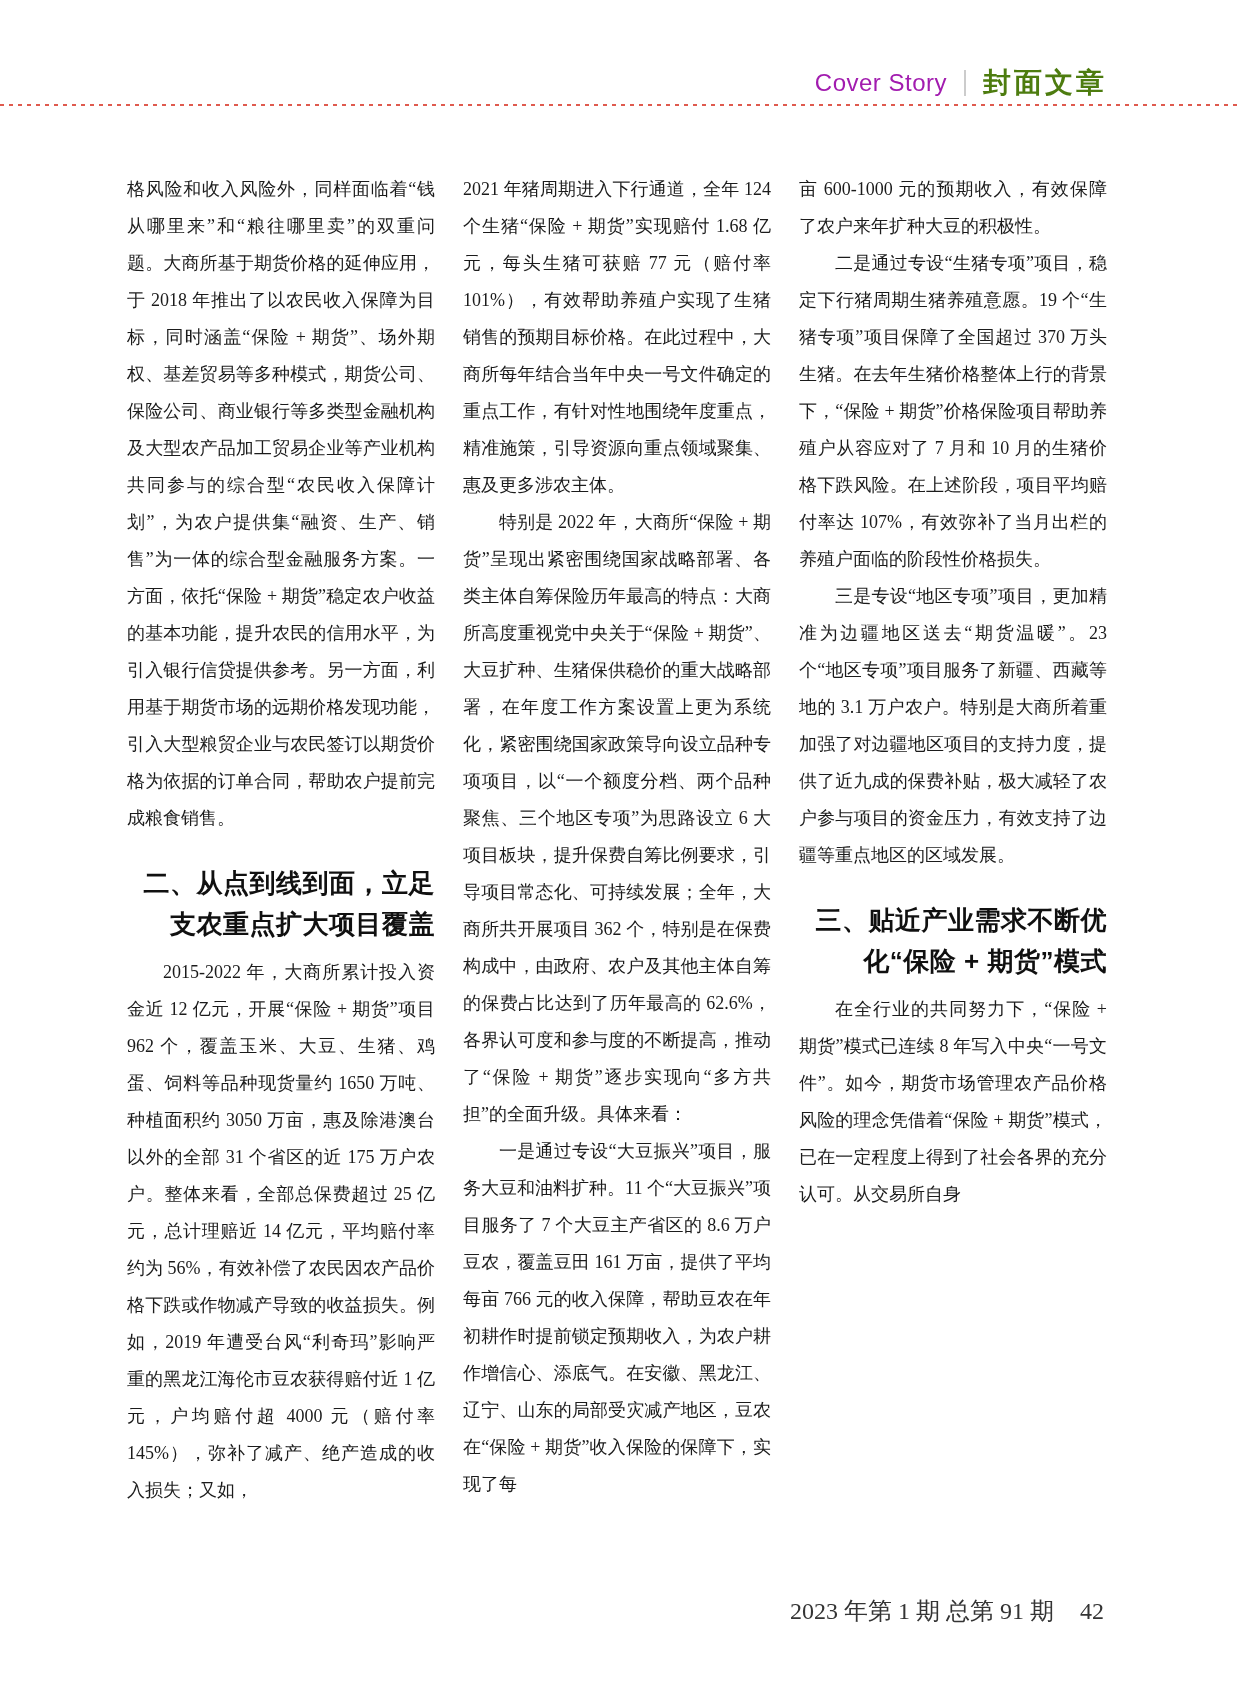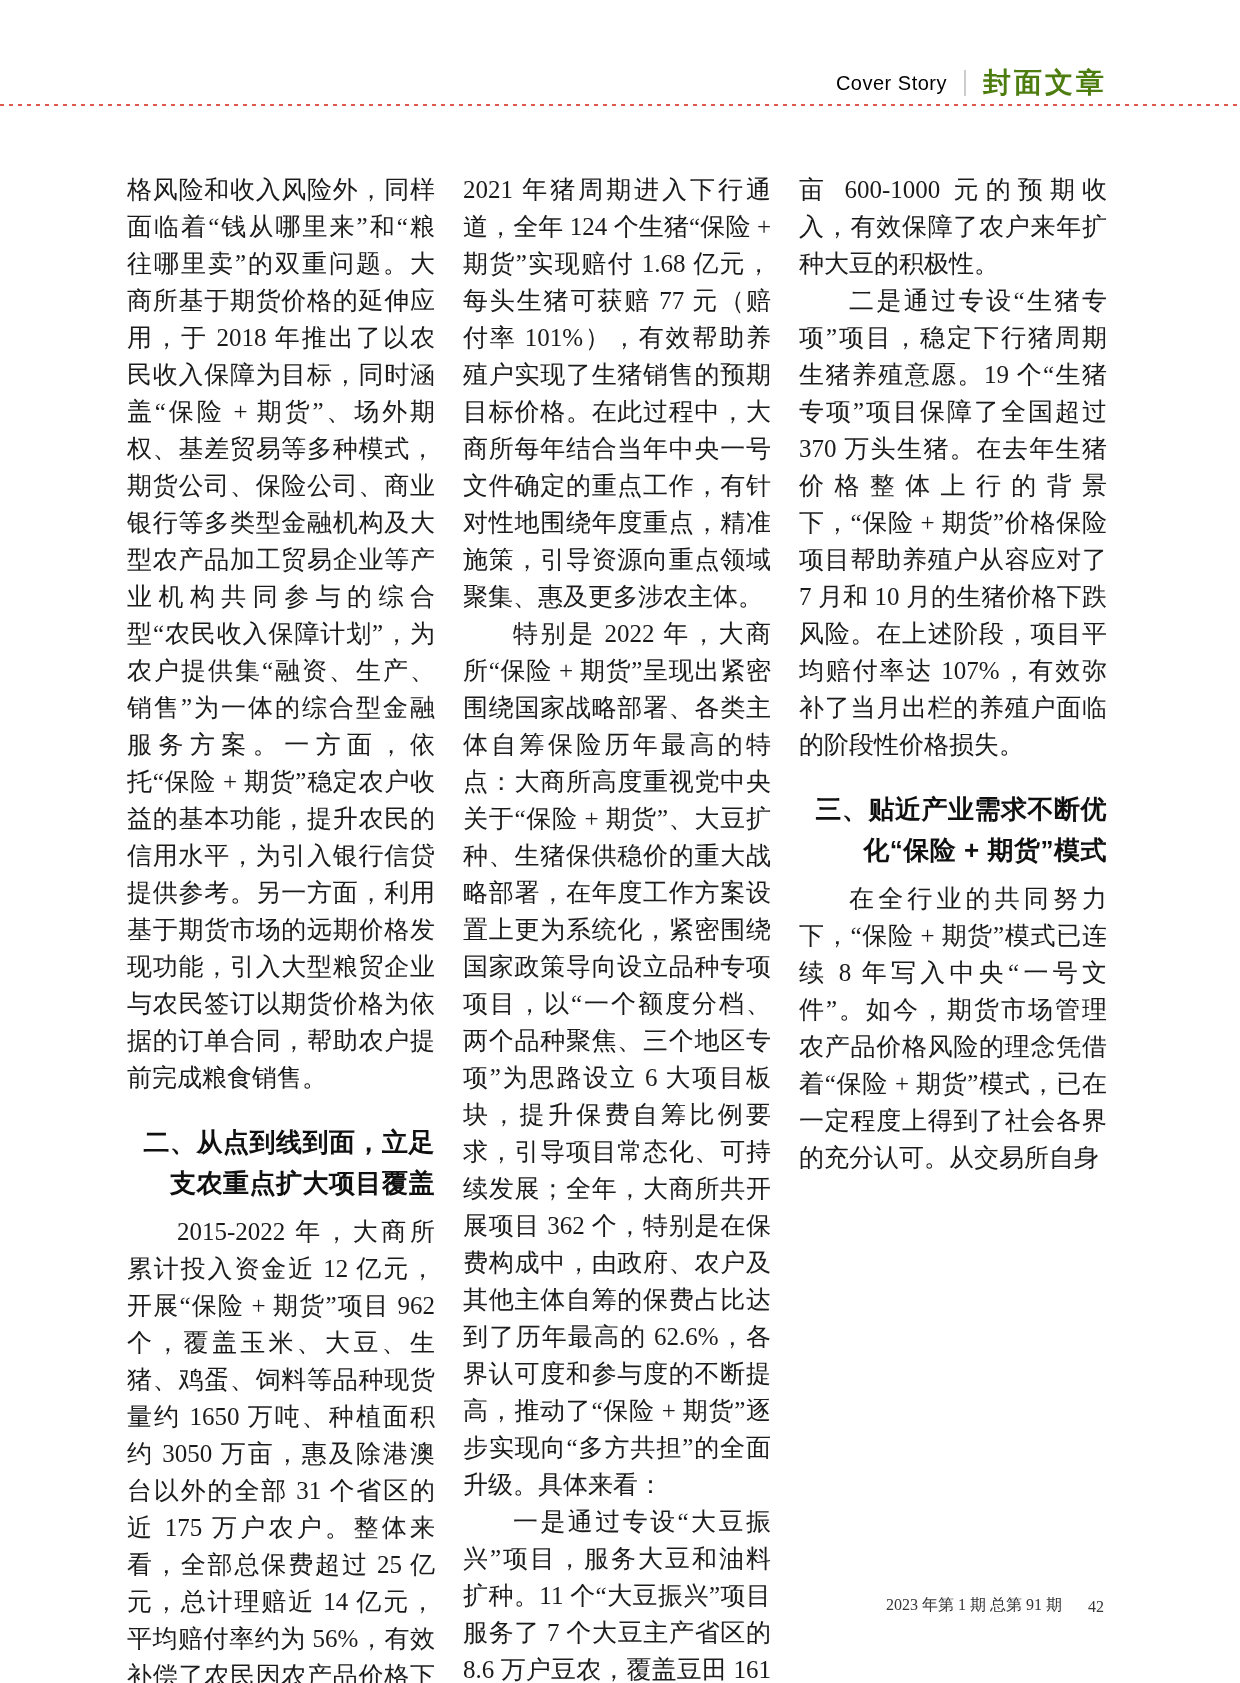--- a/index.html
+++ b/index.html
@@ -6,53 +6,53 @@
   .page {
     position:relative; width:1240px; height:1683px;
     background:#ffffff; overflow:hidden;
   }
   .header {
     position:absolute; top:64px; right:133px;
     display:flex; align-items:center; gap:17px;
   }
   .header-en {
     font-family:"Liberation Sans", sans-serif;
-    font-size:20px; color:#000000; letter-spacing:0.5px;
+    font-size:24px; color:#a21caf; letter-spacing:0.5px;
   }
   .header-divider { width:2px; height:26px; background:#cccccc; }
   .header-zh {
     font-family:"Liberation Sans","DejaVu Sans",sans-serif;
     font-size:28px; color:#4d7c0f; font-weight:600; letter-spacing:3px;
   }
   .dashed-rule {
     position:absolute; top:104px; left:0; right:0; height:2px;
     background:repeating-linear-gradient(to right,
       #df5a4e 0, #df5a4e 4px, transparent 4px, transparent 9px);
   }
   .content {
     position:absolute; left:127px; top:171px; width:980px;
     display:flex; gap:28px;
   }
   .col { width:308px; flex:0 0 308px; }
   .para {
     font-family:"Liberation Serif","DejaVu Serif",serif;
-    font-size:25px; line-height:37px; color:#1b1b1b;
+    font-size:18px; line-height:37px; color:#1b1b1b;
     text-align:justify; margin:0;
   }
   .indent { text-indent:2em; }
   .sec-head {
     font-family:"Liberation Sans","DejaVu Sans",sans-serif;
     font-size:26px; line-height:41px; font-weight:700; color:#101010;
     margin:26px 0 9px 0; text-align:right; letter-spacing:0.5px;
   }
   .footer {
     position:absolute; top:1595px; right:136px;
-    display:flex; align-items:flex-end; gap:26px;
+    display:flex; align-items:center; gap:26px;
     font-family:"Liberation Serif","DejaVu Serif",serif;
-    font-size:16px; color:#343434;
+    font-size:24px; color:#343434;
   }
 </style>
 </head>
 <body>
 
 <div class="page">
 
   <div class="header">
     <span class="header-en">Cover Story</span>
     <span class="header-divider"></span>
@@ -71,20 +71,21 @@
 
     <div class="col">
       <p class="para">2021 年猪周期进入下行通道，全年 124 个生猪“保险 + 期货”实现赔付 1.68 亿元，每头生猪可获赔 77 元（赔付率 101%），有效帮助养殖户实现了生猪销售的预期目标价格。在此过程中，大商所每年结合当年中央一号文件确定的重点工作，有针对性地围绕年度重点，精准施策，引导资源向重点领域聚集、惠及更多涉农主体。</p>
       <p class="para indent">特别是 2022 年，大商所“保险 + 期货”呈现出紧密围绕国家战略部署、各类主体自筹保险历年最高的特点：大商所高度重视党中央关于“保险 + 期货”、大豆扩种、生猪保供稳价的重大战略部署，在年度工作方案设置上更为系统化，紧密围绕国家政策导向设立品种专项项目，以“一个额度分档、两个品种聚焦、三个地区专项”为思路设立 6 大项目板块，提升保费自筹比例要求，引导项目常态化、可持续发展；全年，大商所共开展项目 362 个，特别是在保费构成中，由政府、农户及其他主体自筹的保费占比达到了历年最高的 62.6%，各界认可度和参与度的不断提高，推动了“保险 + 期货”逐步实现向“多方共担”的全面升级。具体来看：</p>
       <p class="para indent">一是通过专设“大豆振兴”项目，服务大豆和油料扩种。11 个“大豆振兴”项目服务了 7 个大豆主产省区的 8.6 万户豆农，覆盖豆田 161 万亩，提供了平均每亩 766 元的收入保障，帮助豆农在年初耕作时提前锁定预期收入，为农户耕作增信心、添底气。在安徽、黑龙江、辽宁、山东的局部受灾减产地区，豆农在“保险 + 期货”收入保险的保障下，实现了每</p>
     </div>
 
     <div class="col">
       <p class="para">亩 600-1000 元的预期收入，有效保障了农户来年扩种大豆的积极性。</p>
       <p class="para indent">二是通过专设“生猪专项”项目，稳定下行猪周期生猪养殖意愿。19 个“生猪专项”项目保障了全国超过 370 万头生猪。在去年生猪价格整体上行的背景下，“保险 + 期货”价格保险项目帮助养殖户从容应对了 7 月和 10 月的生猪价格下跌风险。在上述阶段，项目平均赔付率达 107%，有效弥补了当月出栏的养殖户面临的阶段性价格损失。</p>
+      <p class="para indent">三是专设“地区专项”项目，更加精准为边疆地区送去“期货温暖”。23 个“地区专项”项目服务了新疆、西藏等地的 3.1 万户农户。特别是大商所着重加强了对边疆地区项目的支持力度，提供了近九成的保费补贴，极大减轻了农户参与项目的资金压力，有效支持了边疆等重点地区的区域发展。</p>
       <h2 class="sec-head">三、贴近产业需求不断优化“保险 + 期货”模式</h2>
       <p class="para indent">在全行业的共同努力下，“保险 + 期货”模式已连续 8 年写入中央“一号文件”。如今，期货市场管理农产品价格风险的理念凭借着“保险 + 期货”模式，已在一定程度上得到了社会各界的充分认可。从交易所自身</p>
     </div>
 
   </div>
 
   <div class="footer">
     <span>2023 年第 1 期  总第 91 期</span>
     <span>42</span>
   </div>

